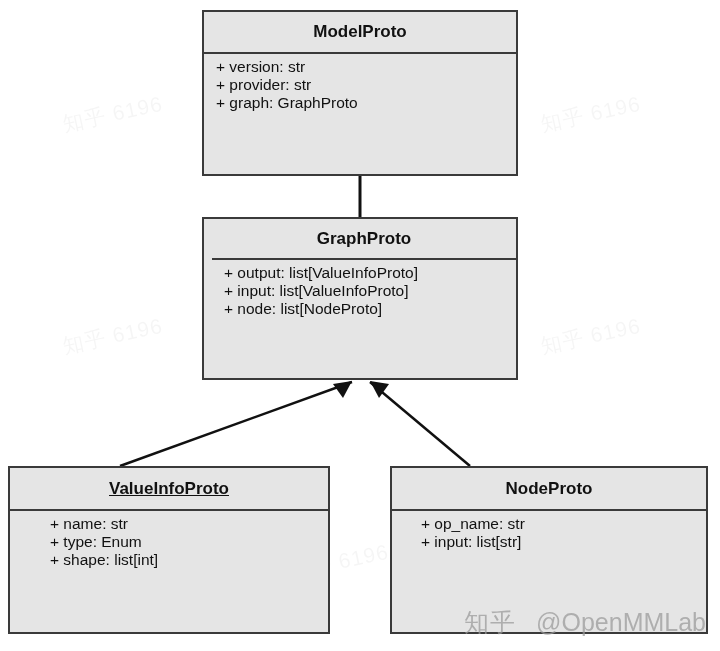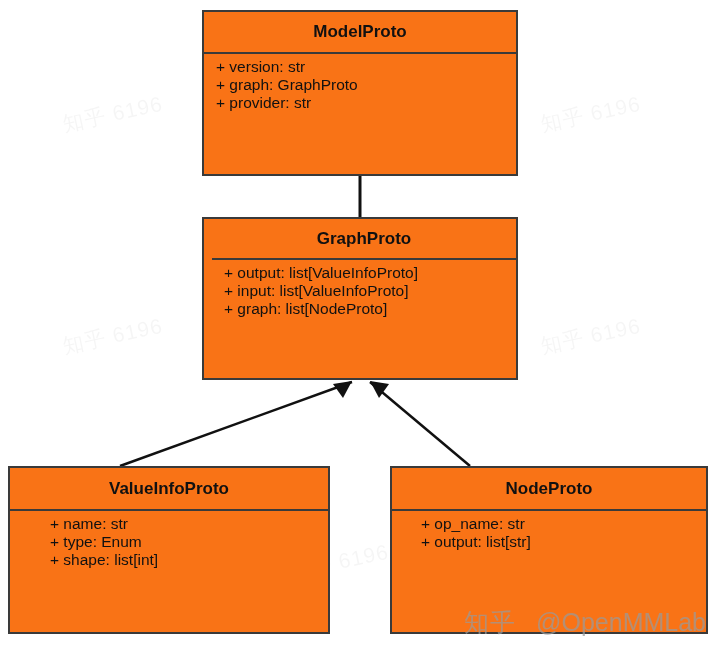--- a/index.html
+++ b/index.html
@@ -36,21 +36,21 @@
     left: 0;
     top: 0;
     width: 720px;
     height: 651px;
   }
 
   
   .uml-class {
     position: absolute;
     box-sizing: border-box;
-    background: #f97316;
+    background: #e5e5e5;
     border: 2.5px solid #3a3a3a;
     z-index: 5;
   }
   .uml-title {
     box-sizing: border-box;
     width: 100%;
     text-align: center;
     font-weight: bold;
     font-size: 17px;
     color: #111111;
@@ -76,21 +76,21 @@
   
   #class-modelproto    { left: 202px; top: 10px;  width: 316px; height: 166px; }
   #class-modelproto    .uml-title { height: 42px; }
   #class-modelproto    .uml-attrs { height: 119px; }
 
   #class-graphproto    { left: 202px; top: 217px; width: 316px; height: 163px; padding-left: 8px; }
   #class-graphproto    .uml-title { height: 41px; }
   #class-graphproto    .uml-attrs { height: 117px; }
 
   #class-valueinfoproto { left: 8px;   top: 466px; width: 322px; height: 168px; }
-  #class-valueinfoproto .uml-title { height: 43px; }
+  #class-valueinfoproto .uml-title { height: 43px; text-decoration: underline; }
   #class-valueinfoproto .uml-attrs { height: 120px; margin-left: 28px; }
 
   #class-nodeproto     { left: 390px; top: 466px; width: 318px; height: 168px; }
   #class-nodeproto     .uml-title { height: 43px; }
   #class-nodeproto     .uml-attrs { height: 120px; padding-left: 29px; }
 
   
   #attribution {
     position: absolute;
     right: 14px;
@@ -129,48 +129,48 @@
     <polygon points="352,381 333,384 343,398" fill="#111111"></polygon>
 
     <line x1="370" y1="382" x2="470" y2="466" stroke="#111111" stroke-width="2.5"></line>
     <polygon points="370,381 389,384 379,398" fill="#111111"></polygon>
   </svg>
 
   <div class="uml-class" id="class-modelproto">
     <div class="uml-title">ModelProto</div>
     <div class="uml-attrs">
       <div class="uml-attr">+ version: str</div>
+      <div class="uml-attr">+ provider: str</div>
       <div class="uml-attr">+ graph: GraphProto</div>
-      <div class="uml-attr">+ provider: str</div>
     </div>
   </div>
 
   <div class="uml-class" id="class-graphproto">
     <div class="uml-title">GraphProto</div>
     <div class="uml-attrs">
       <div class="uml-attr">+ output: list[ValueInfoProto]</div>
       <div class="uml-attr">+ input: list[ValueInfoProto]</div>
-      <div class="uml-attr">+ graph: list[NodeProto]</div>
+      <div class="uml-attr">+ node: list[NodeProto]</div>
     </div>
   </div>
 
   <div class="uml-class" id="class-valueinfoproto">
     <div class="uml-title">ValueInfoProto</div>
     <div class="uml-attrs">
       <div class="uml-attr">+ name: str</div>
       <div class="uml-attr">+ type: Enum</div>
       <div class="uml-attr">+ shape: list[int]</div>
     </div>
   </div>
 
   <div class="uml-class" id="class-nodeproto">
     <div class="uml-title">NodeProto</div>
     <div class="uml-attrs">
       <div class="uml-attr">+ op_name: str</div>
-      <div class="uml-attr">+ output: list[str]</div>
+      <div class="uml-attr">+ input: list[str]</div>
     </div>
   </div>
 
   <div id="attribution">
     <span class="zh">知乎</span><span class="handle">@OpenMMLab</span>
   </div>
 
 </div>
 
 </body></html>

